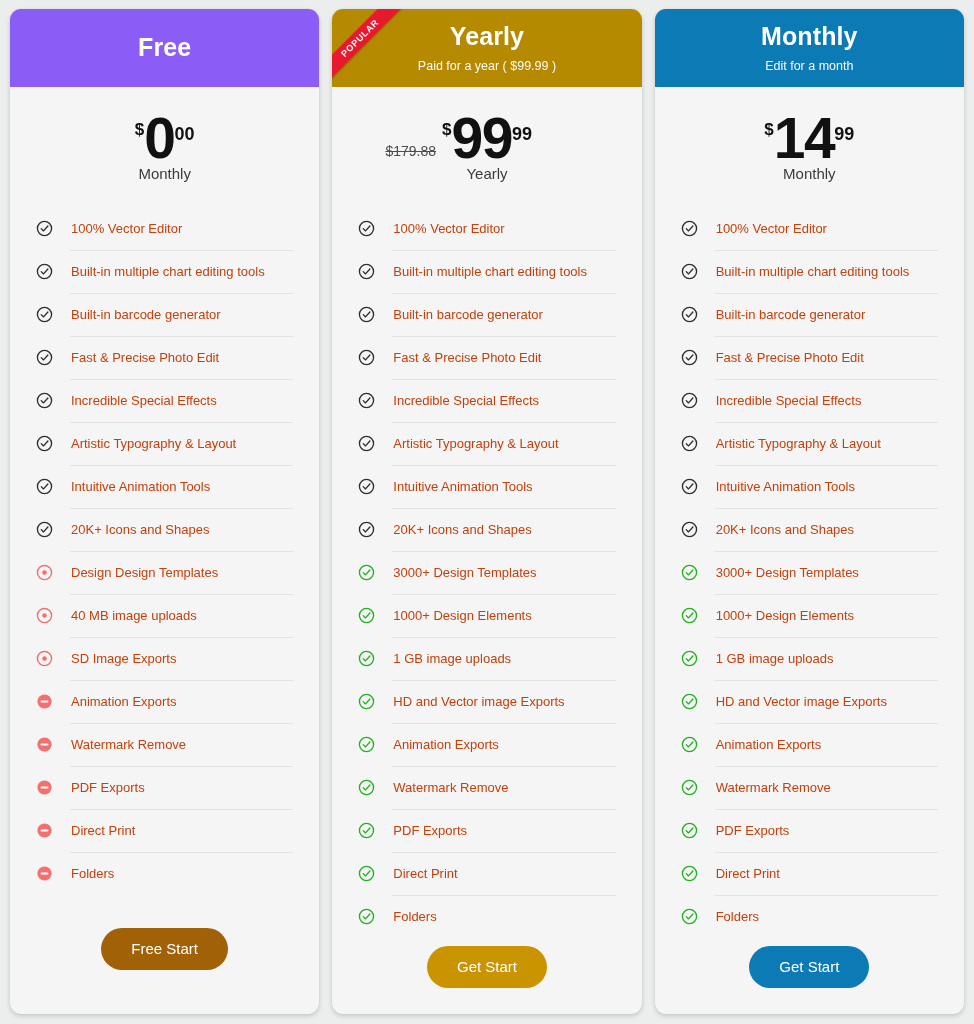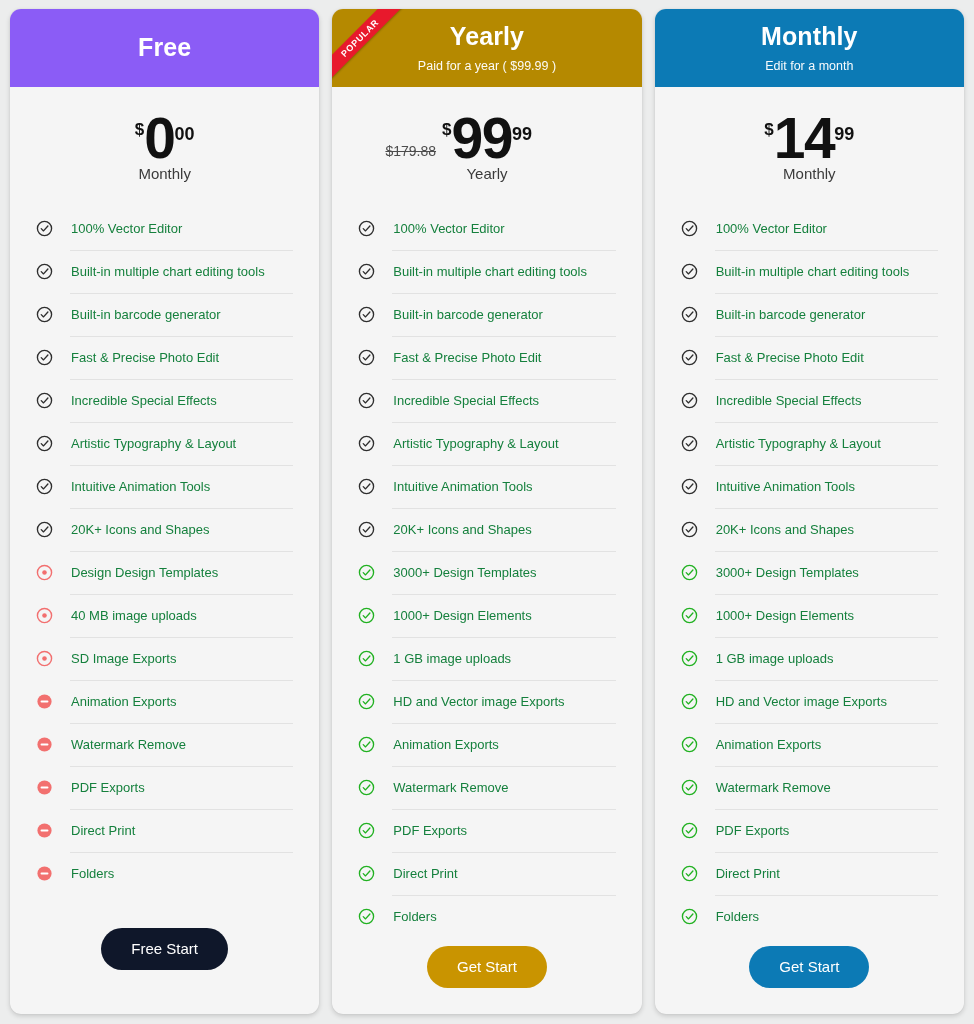--- a/index.html
+++ b/index.html
@@ -171,21 +171,21 @@
   }
   .feature-icon {
     flex: 0 0 auto;
     width: 17px;
     height: 17px;
     margin-right: 18px;
     display: block;
   }
   .feature-label {
     font-size: 13px;
-    color: #15803d;
+    color: #c2410c;
     line-height: 1.2;
     white-space: nowrap;
   }
 
   
   .cta-wrap {
     flex: 0 0 auto;
     display: flex;
     justify-content: center;
     padding-bottom: 44px;
@@ -195,21 +195,21 @@
     border: none;
     border-radius: 22px;
     color: #fff;
     font-size: 15px;
     font-family: "Liberation Sans", sans-serif;
     padding: 12px 30px;
     cursor: pointer;
     min-width: 110px;
     line-height: 1.2;
   }
-  .cta.green { background: #0f172a; }
+  .cta.green { background: #a16207; }
   .cta.gold  { background: #c99400; }
   .cta.blue  { background: #0c7ab5; }
 </style>
 </head>
 <body>
 
 <div class="pricing-wrap">
     <div class="card">
       <div class="card-header green">
         <div class="plan-title">Free</div>

